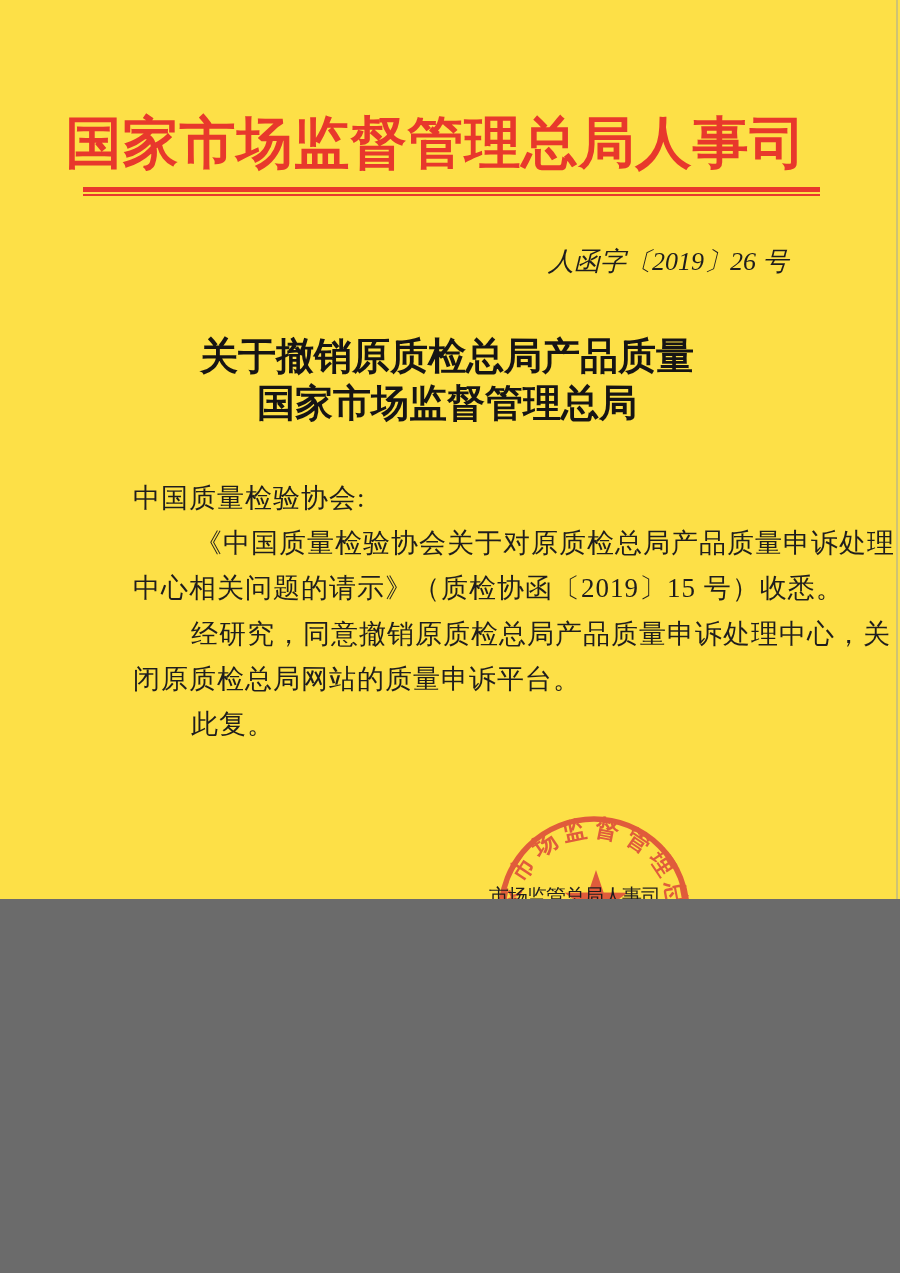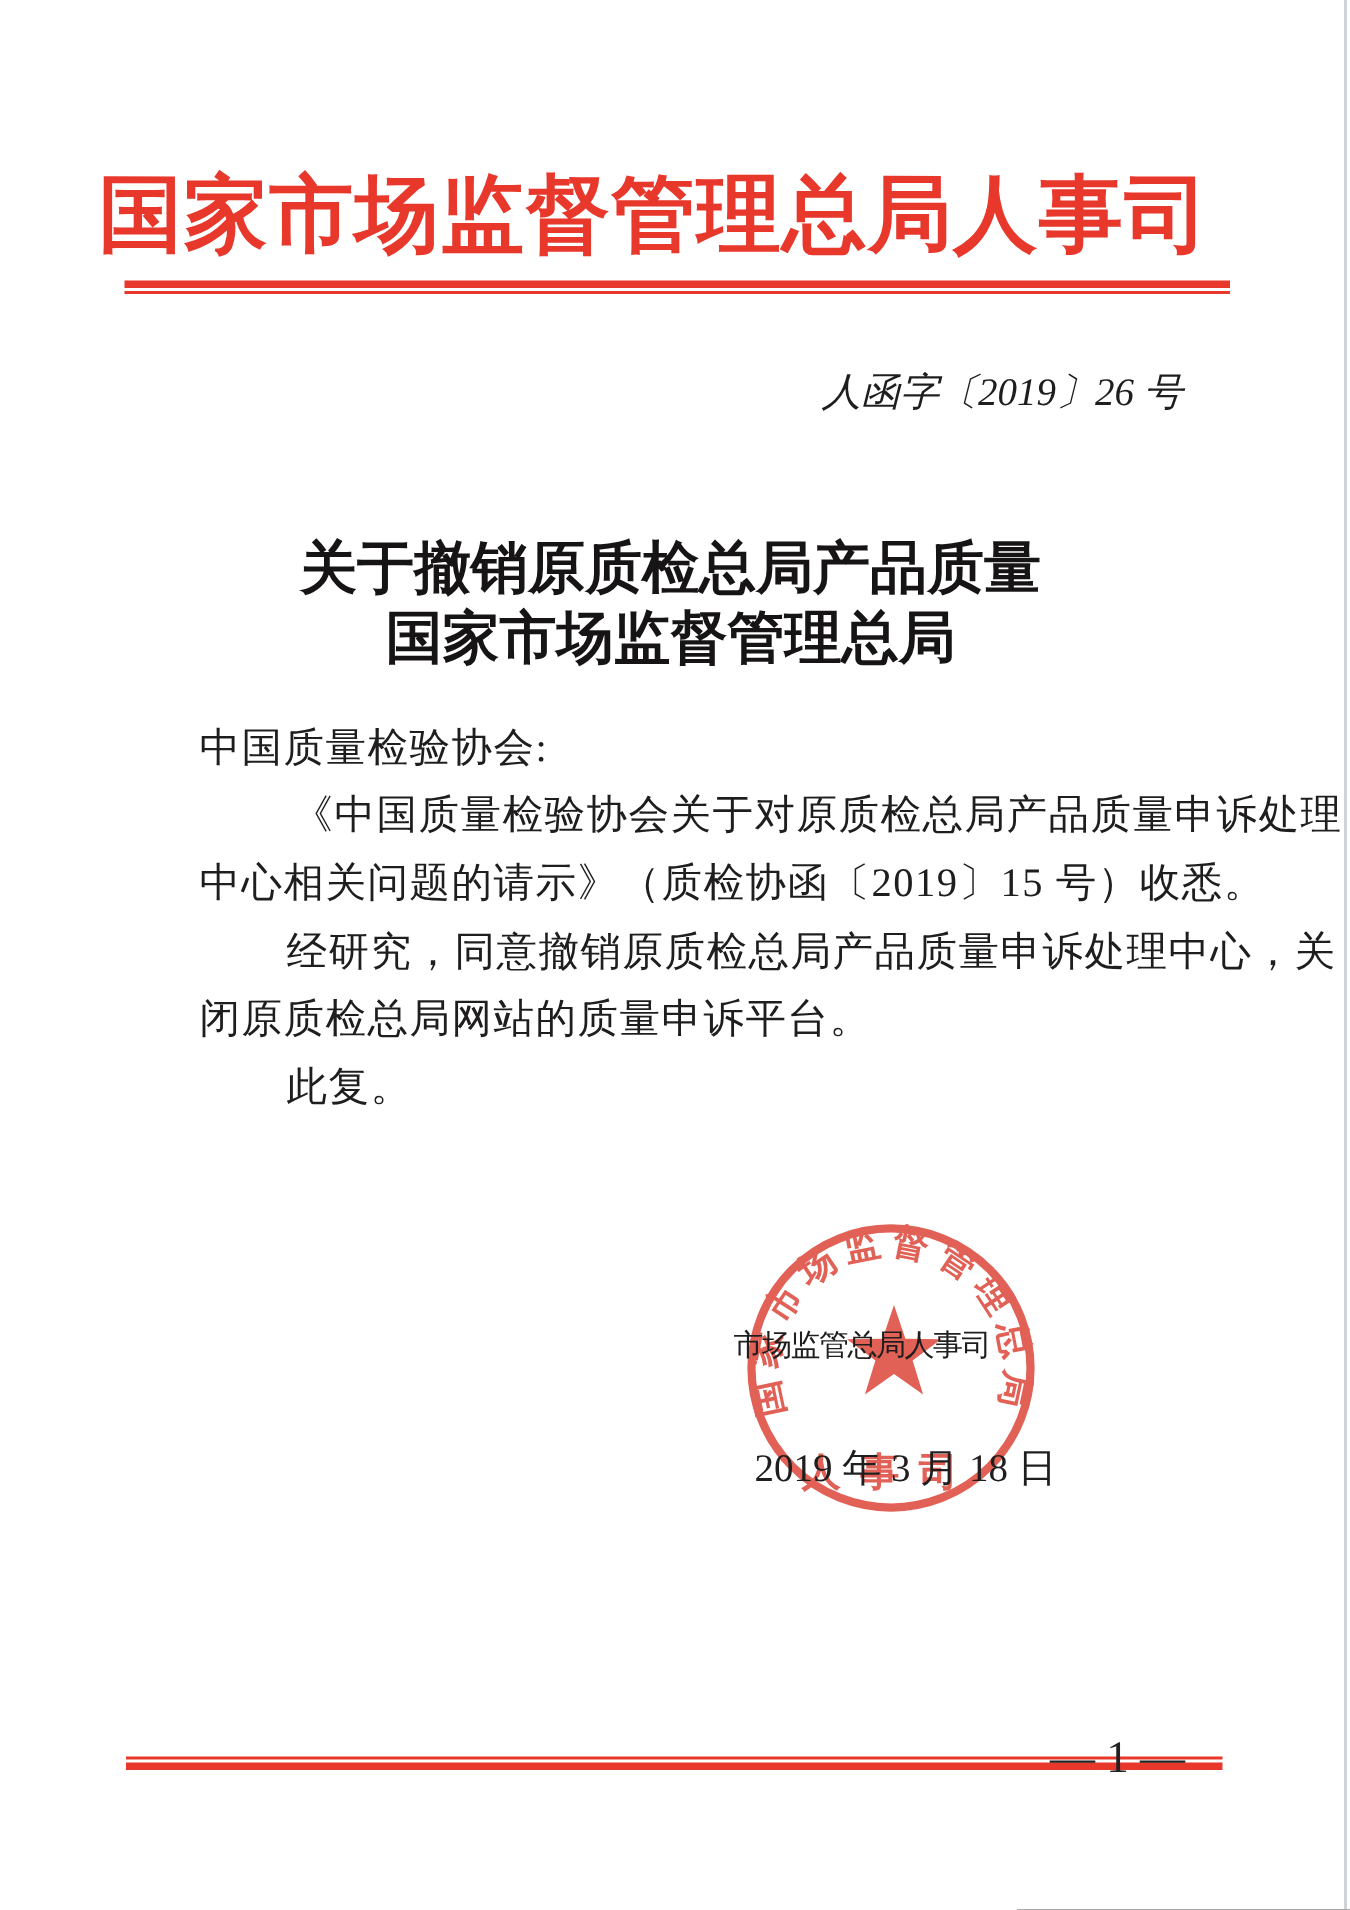--- a/index.html
+++ b/index.html
@@ -1,19 +1,19 @@
 <!DOCTYPE html>
 <html><head>
 <meta charset="utf-8">
 <style>
   html,body{margin:0;padding:0;background:#6b6b6b;}
   .page{
     position:relative;
-    width:900px;height:1273px;
-    background:#ffffff;
+    width:900px;height:899px;
+    background:#fde047;
     overflow:hidden;
     font-family:"Liberation Serif","DejaVu Serif",serif;
     color:#1f1d1d;
   }
   .abs{position:absolute;}
   
   .org-title{
     left:0;right:28px;top:106px;
     text-align:center;
     font-size:56px;font-weight:bold;
@@ -32,21 +32,20 @@
     font-size:26px;
     white-space:nowrap;
     font-style:italic;
   }
   .doc-title{
     left:0;right:6px;
     text-align:center;
     font-size:38px;font-weight:bold;
     color:#161414;
     white-space:nowrap;
-    margin-top:22px;
   }
   .doc-title.l1{top:331px;}
   .doc-title.l2{top:378px;}
   .body-line{
     font-size:27px;
     white-space:nowrap;
     letter-spacing:1px;
   }
   .bl-0{left:133px;top:480px;}
   .bl-1{left:176px;top:525px;margin-left:19px;}

